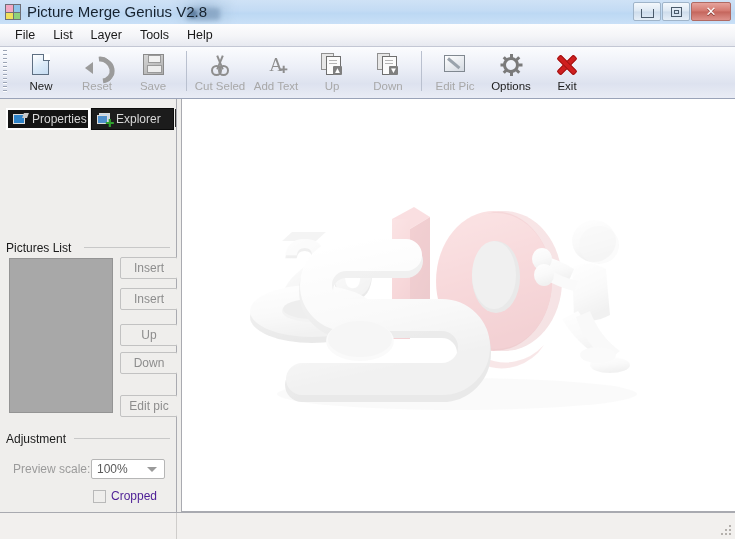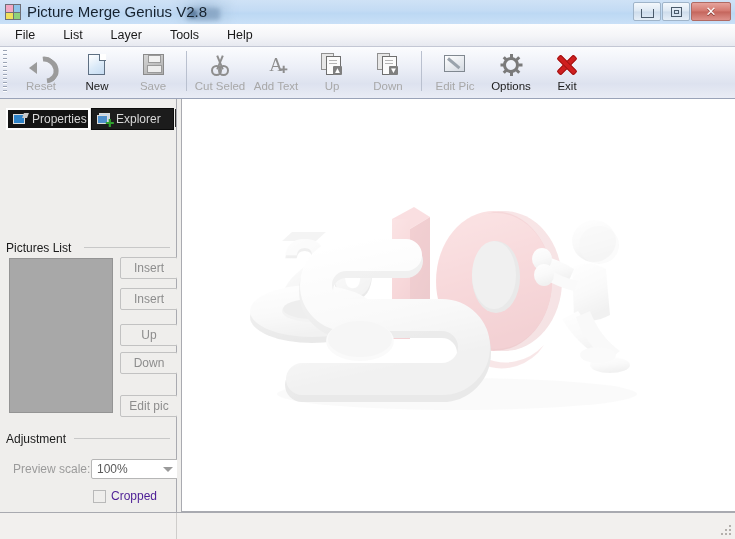--- a/index.html
+++ b/index.html
@@ -61,21 +61,21 @@
   .wbtn-min{width:11px;height:8px;border:1px solid #4a5a6a;border-top:none;background:transparent;margin-top:4px;}
   .wbtn-max{width:11px;height:10px;border:1px solid #4a5a6a;box-sizing:border-box;position:relative;}
   .wbtn-max:after{content:"";position:absolute;left:2px;top:2px;right:2px;bottom:2px;border:1px solid #4a5a6a;}
   .wbtn-x{color:#ffffff;font-size:13px;font-weight:bold;line-height:1;text-shadow:0 1px 0 rgba(90,30,25,.7);}
 
   
   .menubar{
     position:absolute;left:0;top:24px;width:735px;height:23px;
     background:linear-gradient(180deg,#fdfdfe 0%,#f4f5f8 55%,#e7e9f0 100%);
     border-bottom:1px solid #c3c7d4;
-    display:flex;align-items:center;padding-left:6px;box-sizing:border-box;gap:10px;
+    display:flex;align-items:center;padding-left:6px;box-sizing:border-box;
   }
   .menu-item{
     font-size:12.5px;color:#1a1a1a;padding:2px 9px;cursor:default;white-space:nowrap;
   }
 
   
   .toolbar{
     position:absolute;left:0;top:47px;width:735px;height:52px;
     background:linear-gradient(180deg,#fbfcfe 0%,#eceff7 40%,#dde2ef 72%,#e9ecf5 100%);
     border-bottom:1px solid #9aa3b8;
@@ -192,21 +192,21 @@
   .btn{
     position:absolute;width:58px;height:22px;box-sizing:border-box;
     background:#efeeec;border:1px solid #c2c2c2;border-radius:2px;
     color:#8d8d8d;font-size:12px;
     display:flex;align-items:center;justify-content:center;
     cursor:default;
   }
 
   .lbl-dis{position:absolute;font-size:12px;color:#9b9b9b;white-space:nowrap;}
   .combo{
-    position:absolute;left:91px;top:360px;width:90px;height:20px;box-sizing:border-box;
+    position:absolute;left:91px;top:360px;width:74px;height:20px;box-sizing:border-box;
     background:#ffffff;border:1px solid #b6b6b6;border-radius:2px;
     display:flex;align-items:center;
   }
   .combo .val{font-size:12px;color:#5a5a5a;padding-left:5px;}
   .combo .car{position:absolute;right:7px;top:7px;width:0;height:0;
     border-left:5px solid transparent;border-right:5px solid transparent;border-top:5px solid #9a9a9a;}
   .chk-wrap{position:absolute;left:93px;top:390px;display:flex;align-items:center;gap:5px;}
   .chk{width:13px;height:13px;background:#efeeec;border:1px solid #b9b9b9;box-sizing:border-box;}
   .chk-lb{font-size:12px;color:#4c1d95;}
   .slider{
@@ -271,38 +271,38 @@
     <div class="menu-item">List</div>
     <div class="menu-item">Layer</div>
     <div class="menu-item">Tools</div>
     <div class="menu-item">Help</div>
   </div>
 
   <div class="toolbar">
     <div class="tb-grip"></div>
     <div class="tb-items">
 
+      <div class="tbtn">
+        <div class="ic">
+          <div class="ic-doc">
+              <div class="pg"></div>
+              <div class="fold"></div>
+            </div>
+        </div>
+        <div class="lb">New</div>
+      </div>
+
       <div class="tbtn dis">
         <div class="ic">
           <div class="ic-reset">
               <div class="arc"></div>
               <div class="head"></div>
             </div>
         </div>
         <div class="lb">Reset</div>
-      </div>
-
-      <div class="tbtn">
-        <div class="ic">
-          <div class="ic-doc">
-              <div class="pg"></div>
-              <div class="fold"></div>
-            </div>
-        </div>
-        <div class="lb">New</div>
       </div>
 
       <div class="tbtn dis">
         <div class="ic">
           <div class="ic-save">
               <div class="shut"></div>
               <div class="lbl"></div>
             </div>
         </div>
         <div class="lb">Save</div>

